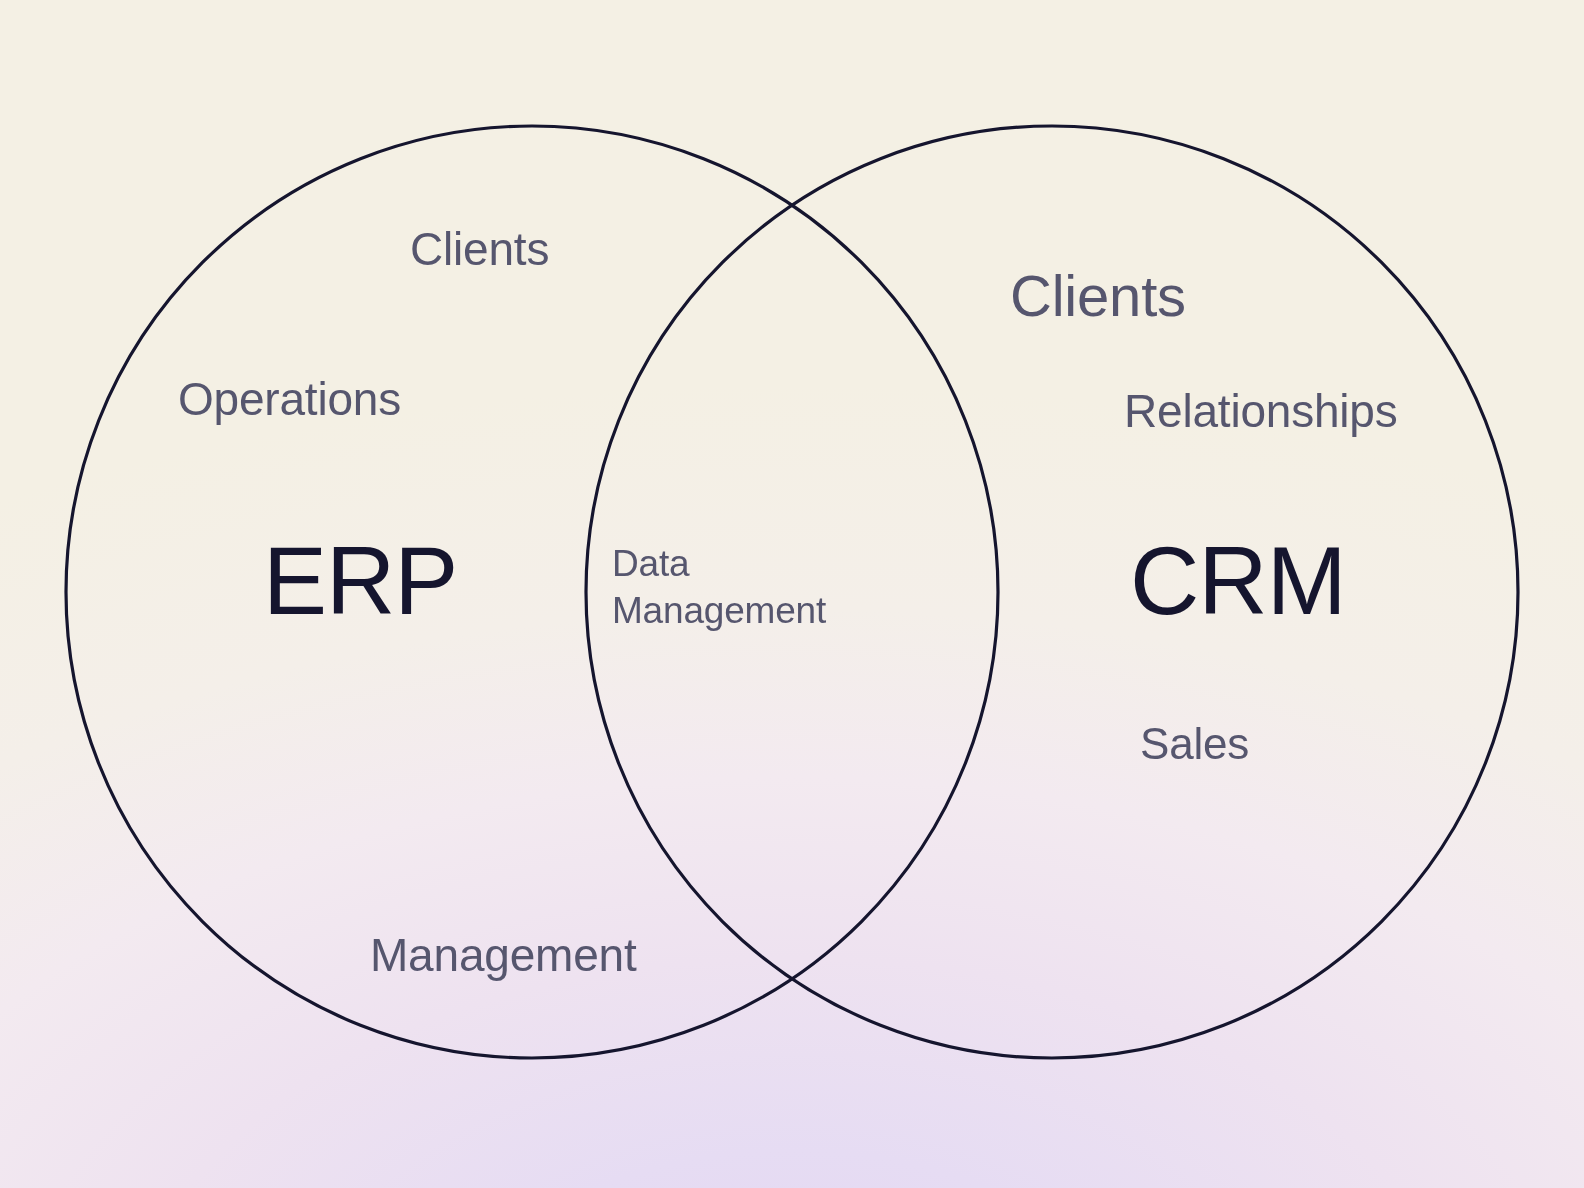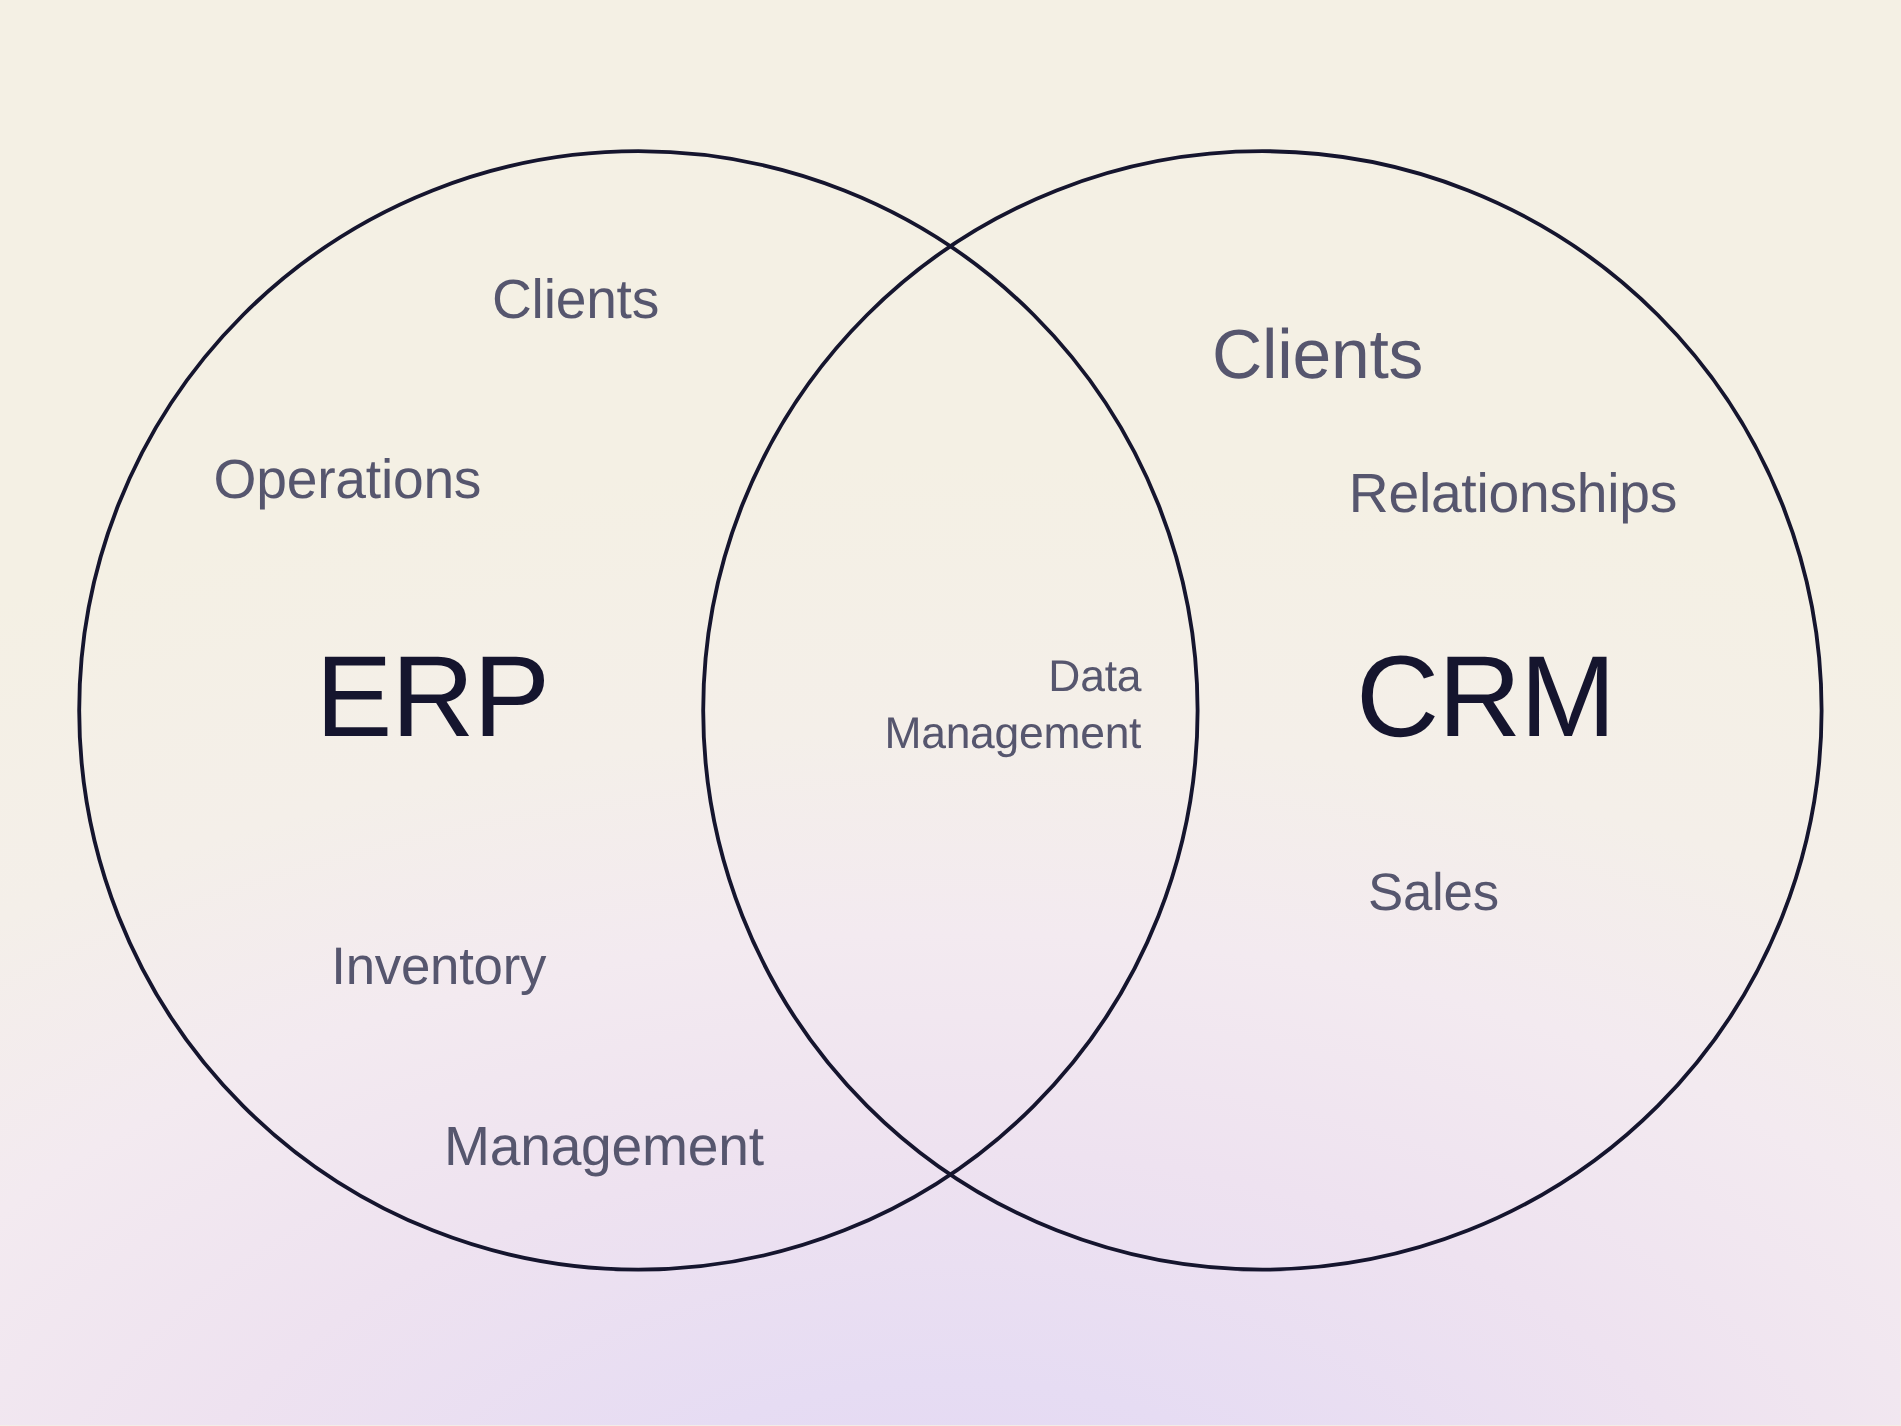--- a/index.html
+++ b/index.html
@@ -87,24 +87,24 @@
   #label-sales         { left: 1096px; top: 718px; font-size: 44px; margin-left: 44px; }
   #label-engagement    { left: 1030px; top: 878px; font-size: 46px; }
 
   
   #title-erp { left: 263px;  top: 533px; }
   #title-crm { left: 1130px; top: 533px; }
 
   
   #label-intersection {
     position: absolute;
-    left: 591px;
+    left: 612px;
     top: 540px;
     width: 360px;
-    text-align: right;
+    text-align: left;
     color: #56566e;
     font-size: 37px;
     font-weight: 400;
     line-height: 1.28;
     letter-spacing: -0.2px;
   }
   #label-intersection .ix-line { display: block; }
 </style>
 </head>
 <body>
@@ -117,21 +117,20 @@
     <circle class="venn-circle" cx="532" cy="592" r="466"></circle>
     <circle class="venn-circle" cx="1052" cy="592" r="466"></circle>
   </svg>
 
   <div class="label" id="label-finance">Clients</div>
 
   <div class="label" id="label-operations">Operations</div>
 
   <div class="set-title" id="title-erp">ERP</div>
 
-  <div class="label" id="label-inventory">Inventory</div>
 
   <div class="label" id="label-management">Management</div>
 
   <div id="label-intersection">
     <span class="ix-line">Data</span>
     <span class="ix-line">Management</span>
   </div>
 
   <div class="label" id="label-clients">Clients</div>
 

